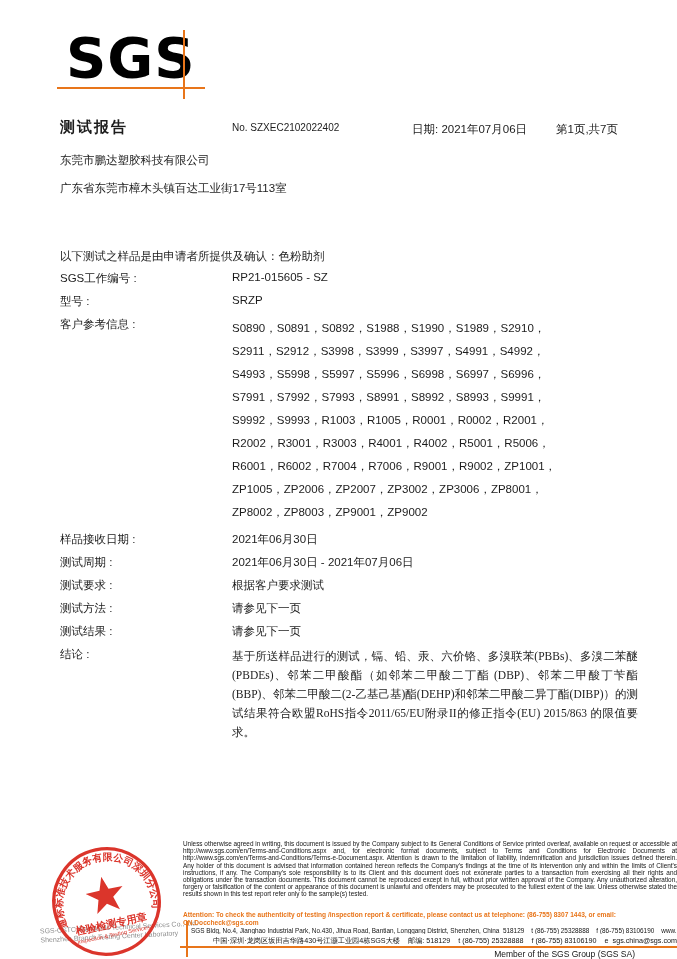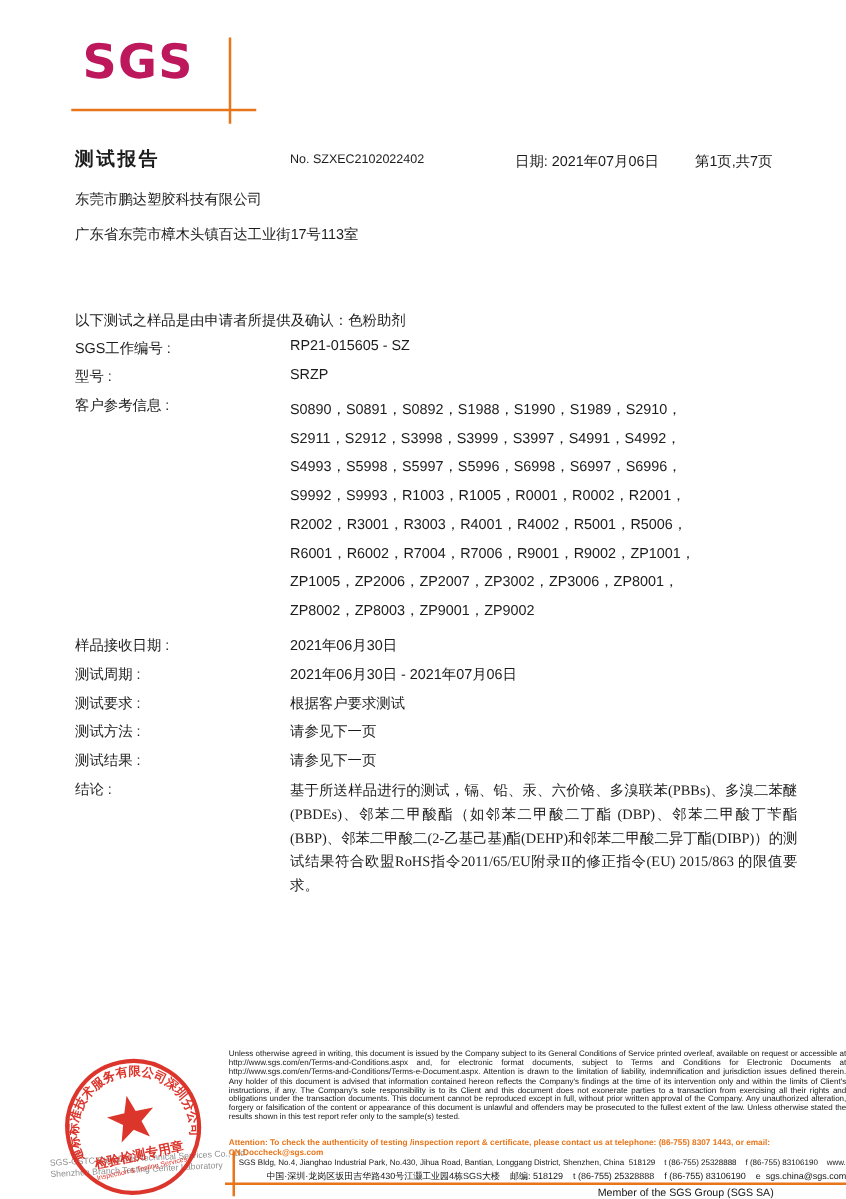--- a/index.html
+++ b/index.html
@@ -1,22 +1,22 @@
 <!DOCTYPE html>
 <html><head>
 <meta charset="utf-8">
 <style>
   html,body { margin:0; padding:0; background:#ffffff; }
   .page {
     position:relative; width:677px; height:959px; background:#ffffff; overflow:hidden;
     font-family:"Liberation Sans","DejaVu Sans",sans-serif; color:#1c1c1c;
   }
   
-  .logo-sgs { position:absolute; left:66px; top:30px; font-size:38px; line-height:1; font-weight:700;
-    color:#be185d; letter-spacing:1px; font-family:"DejaVu Sans","Liberation Sans",sans-serif; }
+  .logo-sgs { position:absolute; left:66px; top:30px; font-size:56px; line-height:1; font-weight:700;
+    color:#000000; letter-spacing:1px; font-family:"DejaVu Sans","Liberation Sans",sans-serif; }
   .logo-hline { position:absolute; left:57px; top:87px; width:148px; height:2px; background:#e8751a; }
   .logo-vline { position:absolute; left:183px; top:30px; width:2px; height:69px; background:#e8751a; }
   
   .report-title { position:absolute; left:60px; top:118px; font-size:15px; font-weight:700; letter-spacing:2px; }
   .report-no    { position:absolute; left:232px; top:122px; font-size:10px;text-align:center; }
   .report-date  { position:absolute; left:412px; top:122px; font-size:11.5px; }
   .report-pages { position:absolute; left:556px; top:122px; font-size:11.5px; }
   
   .company { position:absolute; left:60px; top:146px; font-size:11.5px; line-height:28px; }
   
@@ -36,21 +36,21 @@
   .legal { position:absolute; left:183px; top:840px; width:494px; font-size:6.4px; line-height:7.2px;
     text-align:justify; color:#141414; }
   .attention { position:absolute; left:183px; top:911px; width:494px; font-size:6.6px; line-height:7.6px;
     color:#e8751a; font-weight:700; }
   .addr1 { position:absolute; left:191px; top:927px; width:486px; font-size:6.4px; white-space:pre;
     overflow:hidden; color:#141414; }
   .addr2 { position:absolute; left:191px; top:936px; width:486px; font-size:7.2px; white-space:pre;
     overflow:hidden; color:#141414;text-align:right; }
   .footer-vline { position:absolute; left:186px; top:921px; width:2px; height:36px; background:#e8751a; }
   .footer-hline { position:absolute; left:180px; top:946px; width:497px; height:2px; background:#e8751a; }
-  .member { position:absolute; right:58px; top:949px; font-size:8.5px; color:#141414;text-align:center; }
+  .member { position:absolute; right:42px; top:949px; font-size:8.5px; color:#141414;text-align:center; }
 </style>
 </head>
 <body>
 
 <div class="page">
 
   <div class="logo-sgs">SGS</div>
   <div class="logo-hline"></div>
   <div class="logo-vline"></div>
 
@@ -74,20 +74,21 @@
     <div class="frow">
       <div class="flabel">型号 :</div>
       <div class="fvalue">SRZP</div>
     </div>
     <div class="frow">
       <div class="flabel">客户参考信息 :</div>
       <div class="fvalue">
         <div class="refline">S0890，S0891，S0892，S1988，S1990，S1989，S2910，</div>
         <div class="refline">S2911，S2912，S3998，S3999，S3997，S4991，S4992，</div>
         <div class="refline">S4993，S5998，S5997，S5996，S6998，S6997，S6996，</div>
+        <div class="refline">S7991，S7992，S7993，S8991，S8992，S8993，S9991，</div>
         <div class="refline">S9992，S9993，R1003，R1005，R0001，R0002，R2001，</div>
         <div class="refline">R2002，R3001，R3003，R4001，R4002，R5001，R5006，</div>
         <div class="refline">R6001，R6002，R7004，R7006，R9001，R9002，ZP1001，</div>
         <div class="refline">ZP1005，ZP2006，ZP2007，ZP3002，ZP3006，ZP8001，</div>
         <div class="refline">ZP8002，ZP8003，ZP9001，ZP9002</div>
       </div>
     </div>
     <div class="frow">
       <div class="flabel">样品接收日期 :</div>
       <div class="fvalue">2021年06月30日</div>

